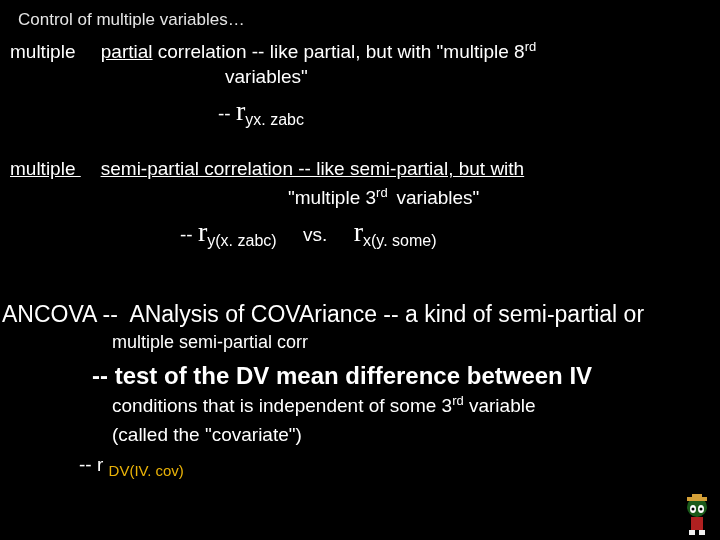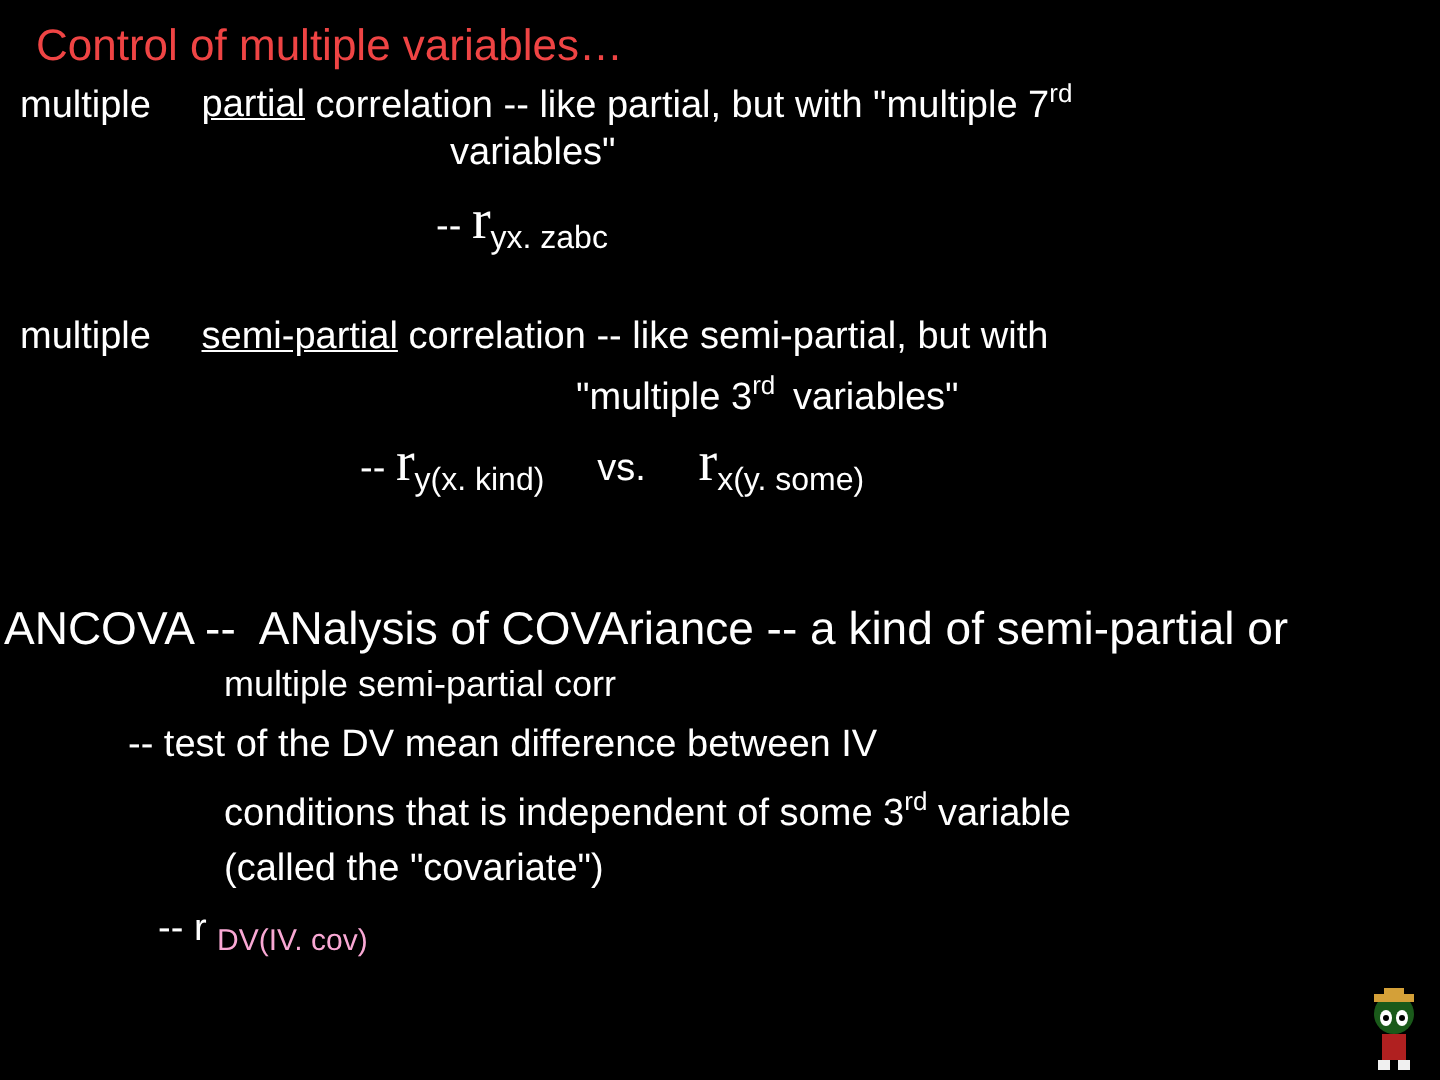--- a/index.html
+++ b/index.html
@@ -14,22 +14,22 @@
   .slide {
     position: relative;
     width: 720px;
     height: 540px;
     color: #ffffff;
   }
   .title {
     position: absolute;
     left: 18px;
     top: 10px;
-    font-size: 22px;
-    color: #ef4444;
+    font-size: 17px;
+    color: #e5e5e5;
   }
   .line1 {
     position: absolute;
     left: 10px;
     top: 39px;
     font-size: 19px;
     white-space: pre;
   }
   .line1b {
     position: absolute;
@@ -43,20 +43,21 @@
     top: 95px;
     font-size: 19px;
     white-space: pre;
   }
   .line2 {
     position: absolute;
     left: 10px;
     top: 158px;
     font-size: 19px;
     white-space: pre;
+    text-decoration: underline;
   }
   .line2b {
     position: absolute;
     left: 288px;
     top: 185px;
     font-size: 19px;
     white-space: pre;
   }
   .formula2 {
     position: absolute;
@@ -73,23 +74,24 @@
     white-space: pre;
   }
   .line3b {
     position: absolute;
     left: 112px;
     top: 332px;
     font-size: 18px;
   }
   .line3c {
     position: absolute;
-    left: 64px;
+    left: 92px;
     top: 362px;
-    font-size: 19px;
+    font-size: 24px;
+    font-weight: bold;
   }
   .line3d {
     position: absolute;
     left: 112px;
     top: 393px;
     font-size: 19px;
     white-space: pre;
   }
   .line3e {
     position: absolute;
@@ -118,44 +120,44 @@
     text-align: center;
   }
   .sup {
     font-size: 13px;
     vertical-align: super;
     text-align: center;
   }
   .sub-red {
     font-size: 15px;
     vertical-align: sub;
-    color: #f9a8d4;
+    color: #eab308;
   }
   .marvin {
     position: absolute;
     right: 6px;
     bottom: 4px;
     width: 34px;
     height: 42px;
   }
 </style>
 </head>
 <body>
 
 <div class="slide">
 
   <div class="title">Control of multiple variables…</div>
 
-  <div class="line1"><span>multiple </span><span class="partial-u">partial</span><span> correlation -- like partial, but with "multiple 7</span><span class="sup">rd</span></div>
+  <div class="line1"><span>multiple </span><span class="partial-u">partial</span><span> correlation -- like partial, but with "multiple 8</span><span class="sup">rd</span></div>
   <div class="line1b">variables"</div>
   <div class="formula1"><span>-- </span><span class="r-big">r</span><span class="sub">yx. zabc</span></div>
 
   <div class="line2"><span>multiple </span><span class="partial-u">semi-partial</span><span> correlation -- like semi-partial, but with</span></div>
   <div class="line2b"><span>"multiple 3</span><span class="sup">rd </span><span> variables"</span></div>
-  <div class="formula2"><span>-- </span><span class="r-big">r</span><span class="sub">y(x. kind)</span><span>     vs.     </span><span class="r-big">r</span><span class="sub">x(y. some)</span></div>
+  <div class="formula2"><span>-- </span><span class="r-big">r</span><span class="sub">y(x. zabc)</span><span>     vs.     </span><span class="r-big">r</span><span class="sub">x(y. some)</span></div>
 
   <div class="line3">ANCOVA --  ANalysis of COVAriance -- a kind of semi-partial or</div>
   <div class="line3b">multiple semi-partial corr</div>
   <div class="line3c">--  test of the DV mean difference between IV</div>
   <div class="line3d"><span>conditions that is independent of some 3</span><span class="sup">rd</span><span> variable</span></div>
   <div class="line3e">(called the "covariate")</div>
   <div class="formula3"><span>-- </span><span>r </span><span class="sub-red">DV(IV. cov)</span></div>
 
   <svg class="marvin" viewBox="0 0 34 42">
     <ellipse cx="17" cy="13" rx="10" ry="10" fill="#1a5a1a"></ellipse>

